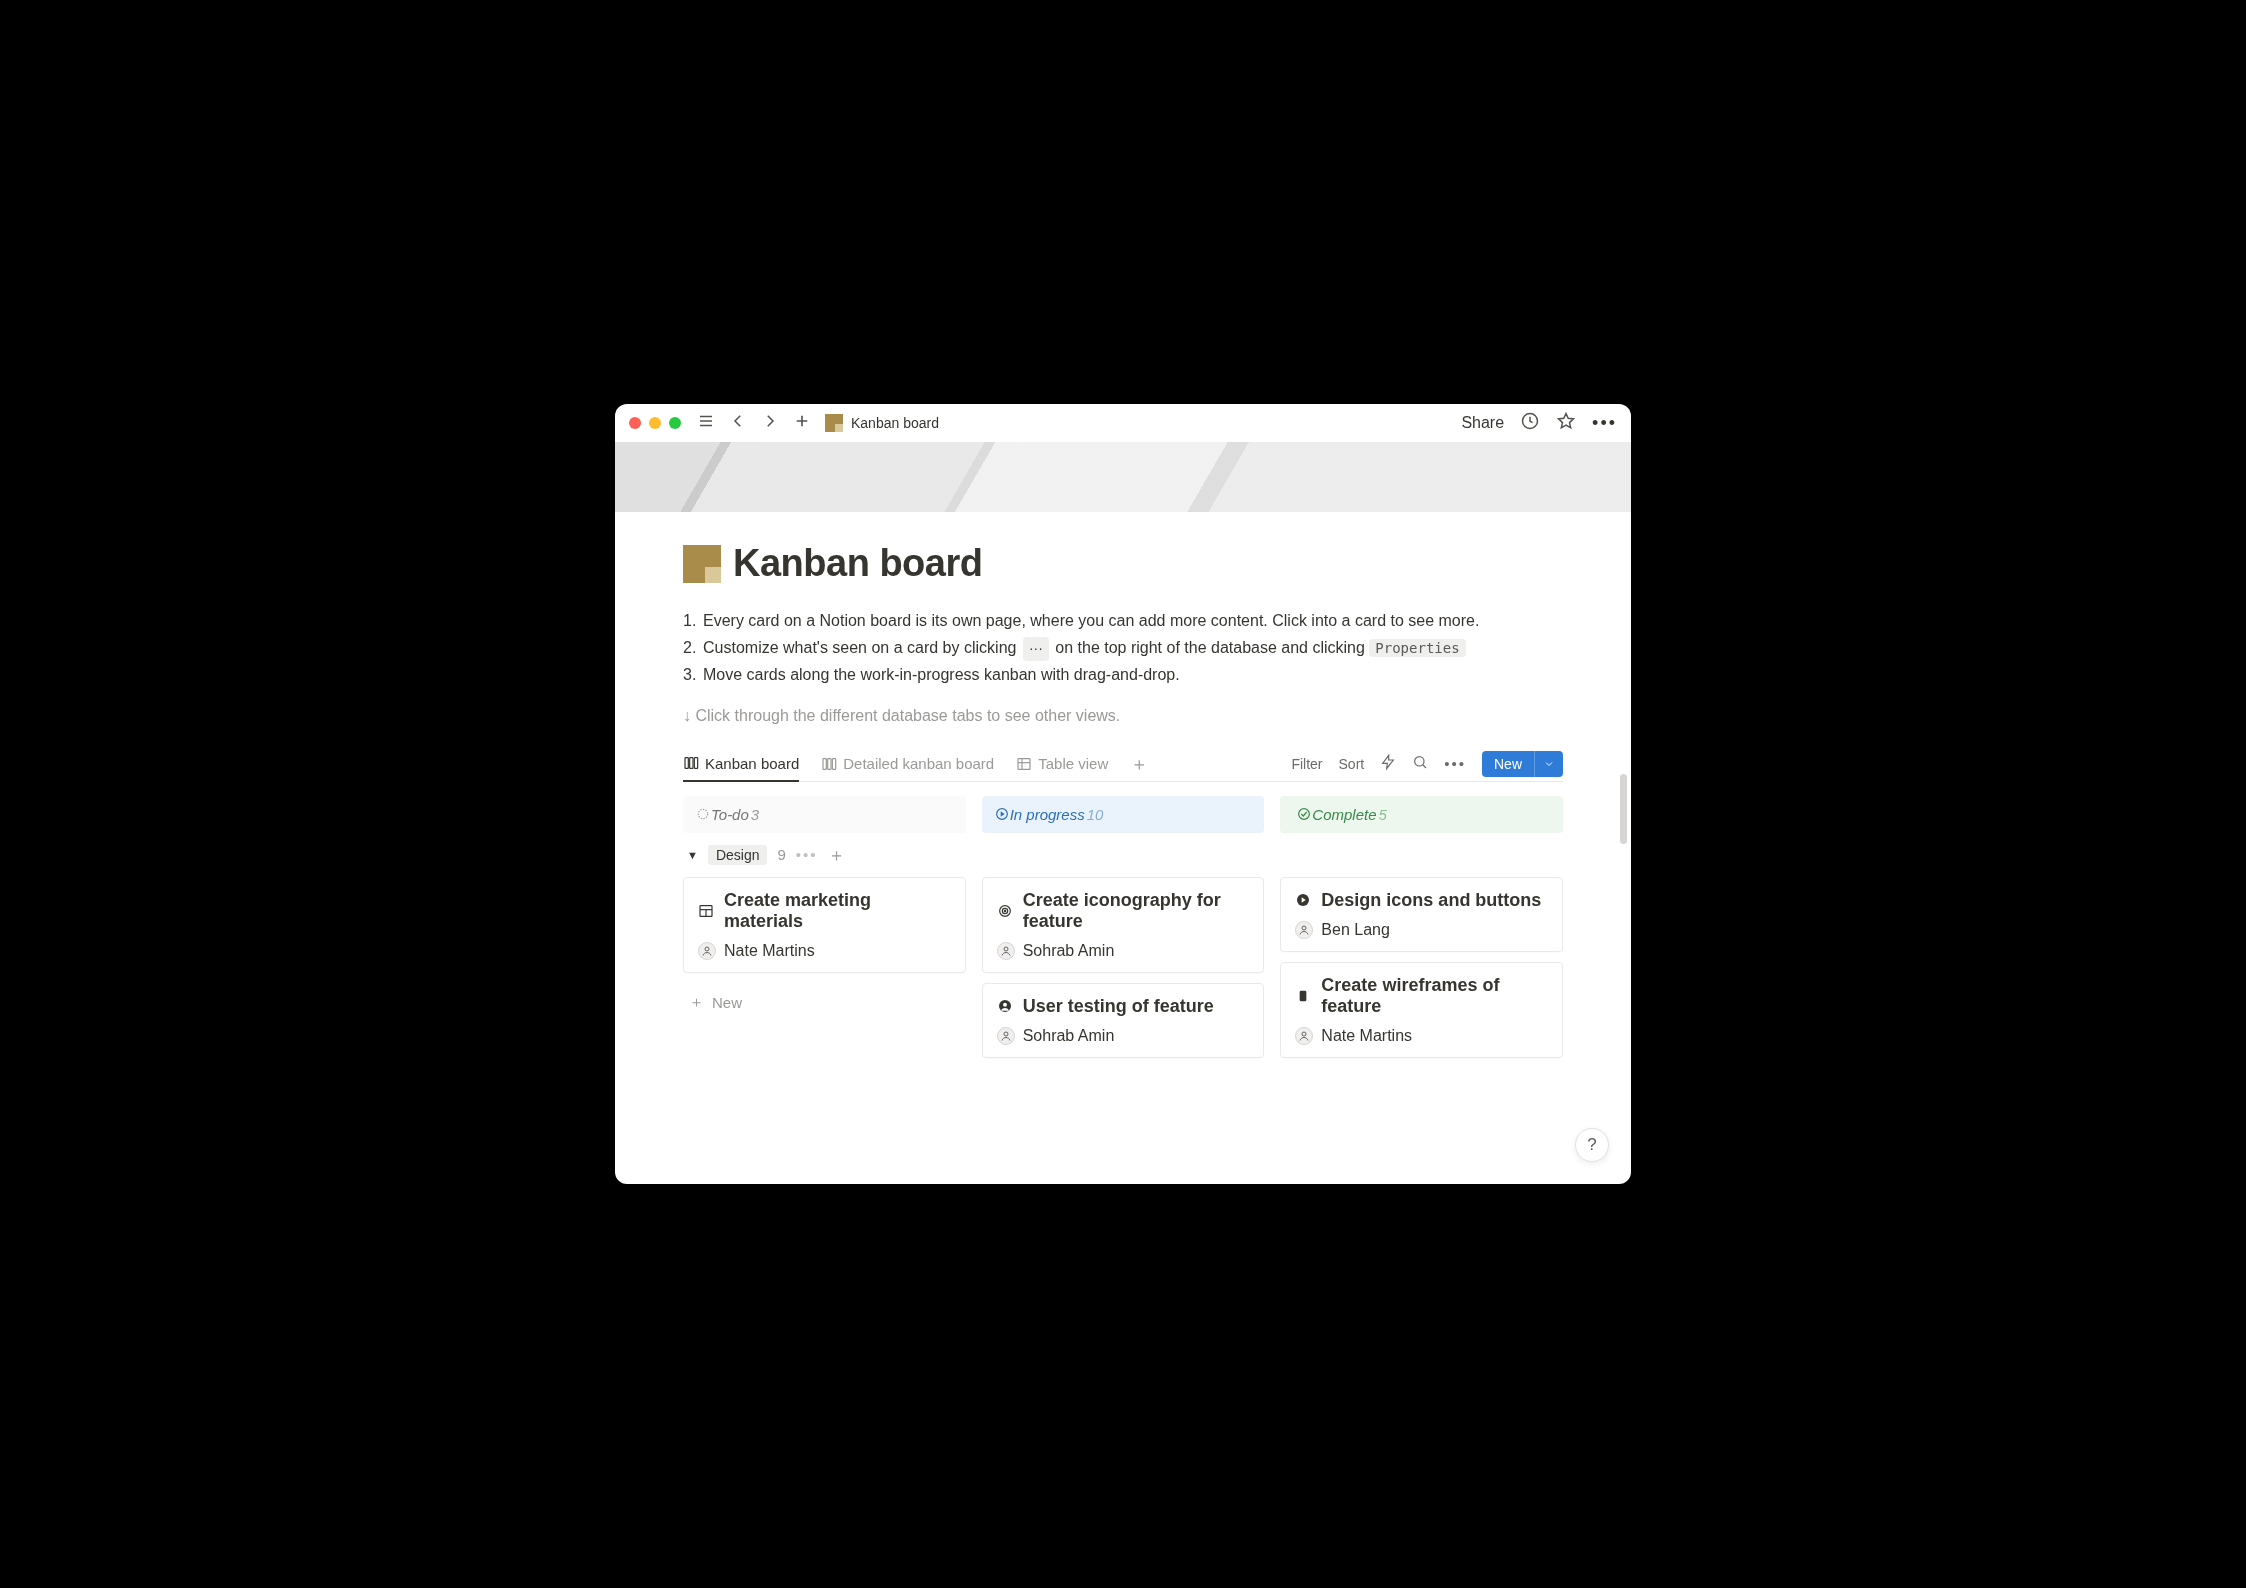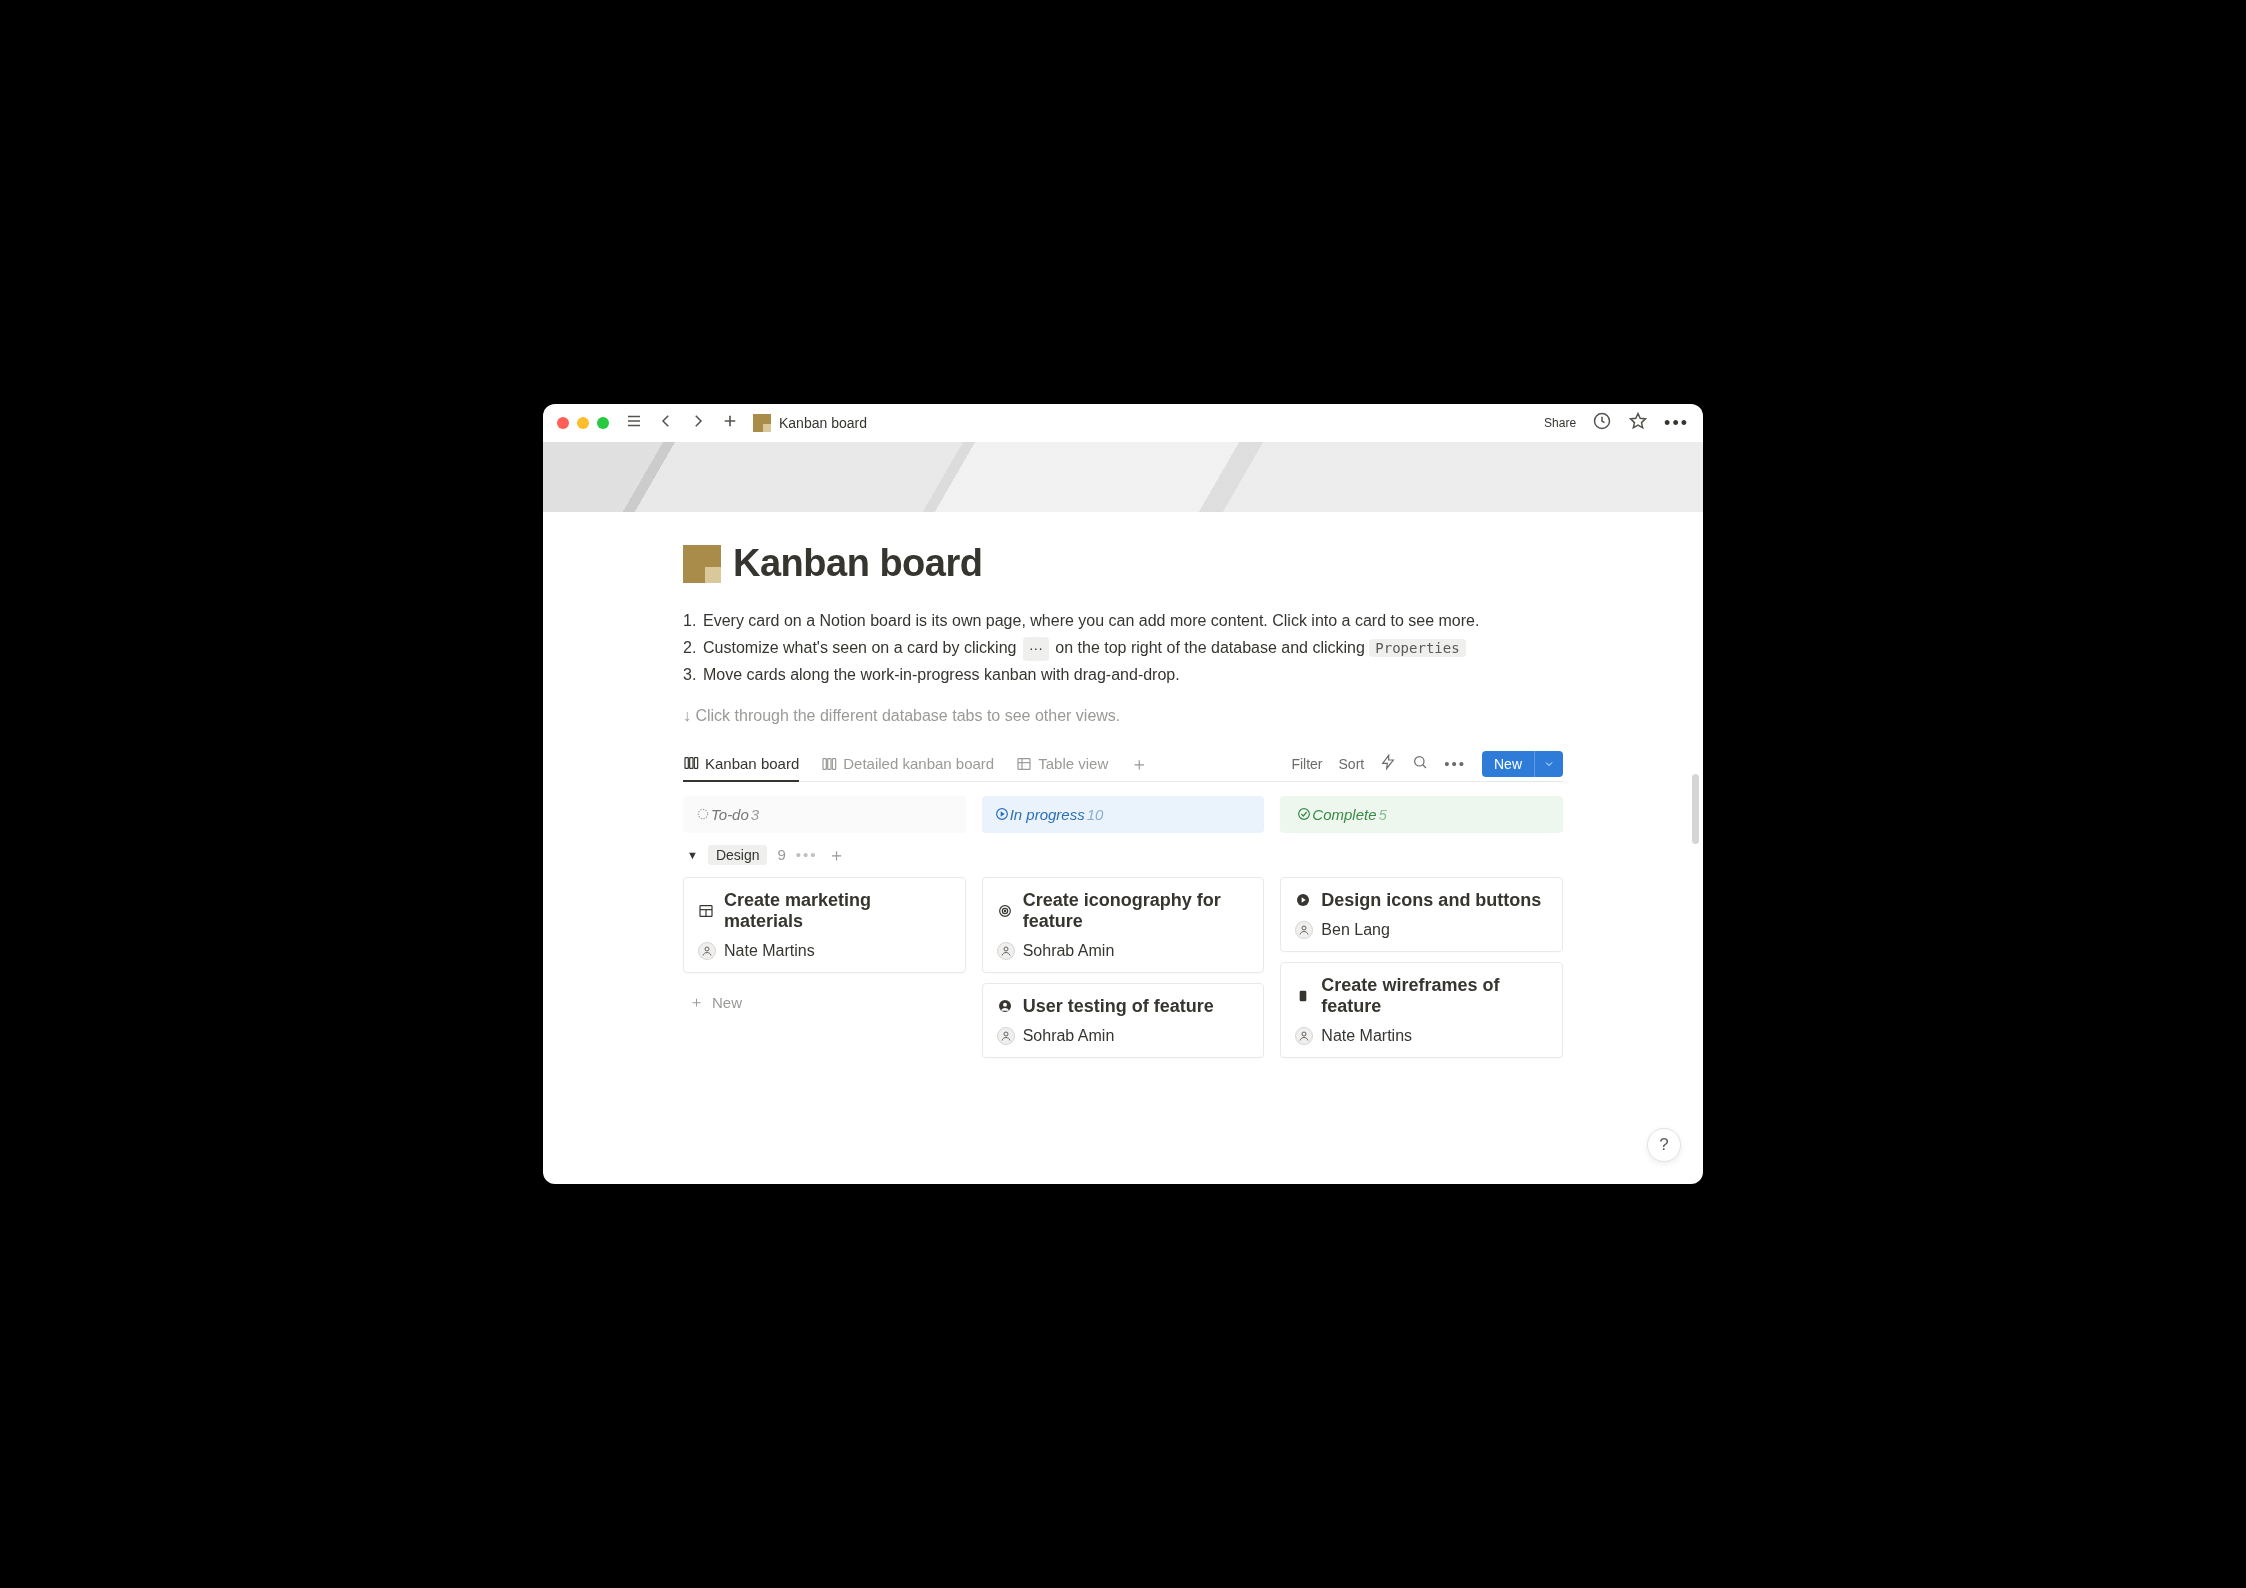--- a/index.html
+++ b/index.html
@@ -5,21 +5,21 @@
   * { box-sizing: border-box; margin: 0; padding: 0; }
   html, body { height: 100%; }
   body {
     background: #000;
     font-family: -apple-system, BlinkMacSystemFont, "Segoe UI", Helvetica, Arial, sans-serif;
     display: flex;
     align-items: center;
     justify-content: center;
   }
   .window {
-    width: 1160px;
+    width: 1016px;
     height: 780px;
     background: #fff;
     border-radius: 12px;
     box-shadow: 0 30px 80px rgba(0,0,0,.6);
     overflow: hidden;
     display: flex;
     flex-direction: column;
     position: relative;
   }
   
@@ -35,21 +35,21 @@
   .dot.red { background:#ff5f57; } .dot.yellow{background:#febc2e;} .dot.green{background:#28c840;}
   .tb-icons { display:flex; align-items:center; gap:14px; color:#37352f; }
   .tb-icons svg { width:18px; height:18px; stroke:#55534e; fill:none; stroke-width:2; }
   .tb-icons .plus svg { stroke-width:2.2; }
   .breadcrumb { display:flex; align-items:center; gap:8px; margin-left:14px; font-size:14px; color:#37352f; }
   .page-icon-sm { width:18px; height:18px; background:#a98c4a; position:relative; }
   .page-icon-sm::after{content:"";position:absolute;right:0;bottom:0;width:8px;height:8px;background:#d8c89a;}
   .spacer { flex:1; }
   .tb-right { display:flex; align-items:center; gap:16px; color:#37352f; }
   .tb-right svg { width:20px; height:20px; stroke:#55534e; fill:none; stroke-width:1.8; }
-  .share-label { font-size:12px; }
+  .share-label { font-size:16px; }
   .ellip { letter-spacing:2px; font-size:18px; line-height:1; }
 
   
   .cover {
     height: 70px;
     background:
       linear-gradient(120deg, #d9d9d9 0 10%, #bfbfbf 10% 11%, #e3e3e3 11% 35%, #d3d3d3 35% 36%, #eee 36% 58%, #d6d6d6 58% 60%, #e8e8e8 60% 100%);
     flex-shrink:0;
     opacity: .8;
   }

